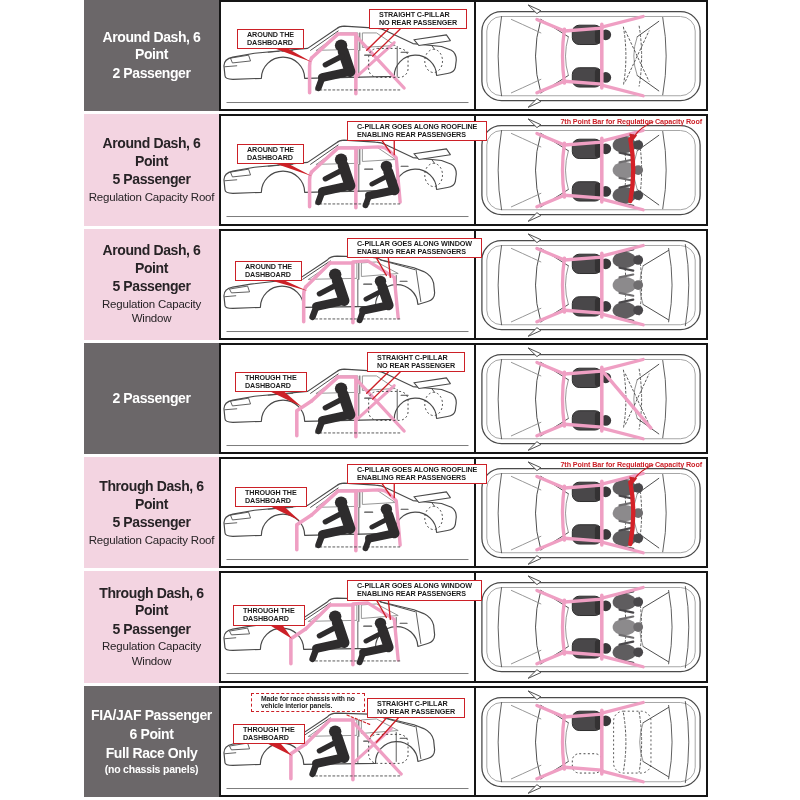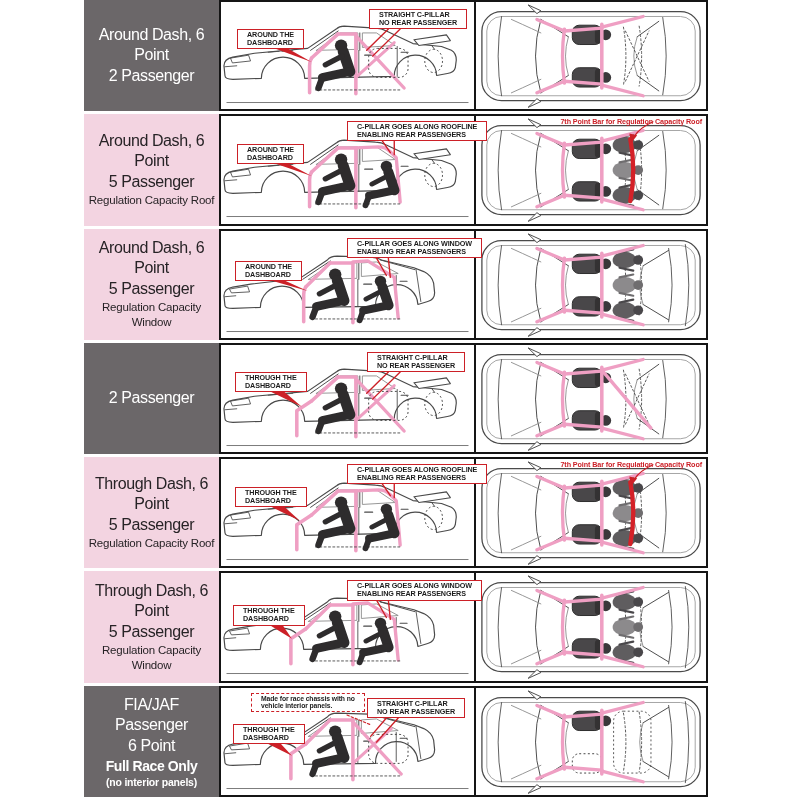--- a/index.html
+++ b/index.html
@@ -4,21 +4,21 @@
 <style>
   html,body{margin:0;padding:0;background:#fff;}
   body{width:800px;height:800px;font-family:"Liberation Sans",sans-serif;overflow:hidden;}
   #chart{position:absolute;left:84px;top:0;width:626px;height:800px;display:flex;flex-direction:column;}
   .row{flex:1;display:flex;padding-bottom:3px;box-sizing:border-box;}
   .label{flex:0 0 135px;display:flex;flex-direction:column;align-items:center;justify-content:center;
          text-align:center;gap:1px;padding:4px;box-sizing:border-box;}
   .label.gray{background:#6b6769;color:#ffffff;}
   .label.pink{background:#f3d4e1;color:#272326;}
   .lbl-line{display:block;}
-  .l1,.l2{font-size:16px;font-weight:400;letter-spacing:-0.4px;line-height:1.25;}
+  .l1,.l2{font-size:14px;font-weight:700;letter-spacing:-0.4px;line-height:1.25;}
   .l3{font-size:11.5px;font-weight:400;letter-spacing:-0.2px;line-height:1.3;}
   .l4{font-size:10.5px;font-weight:700;letter-spacing:-0.2px;}
   .row-6 .l3{font-size:14px;font-weight:700;letter-spacing:-0.4px;}
   .cell{position:relative;background:#fff;border:2px solid #151515;box-sizing:border-box;}
   .cell.side{flex:0 0 257px;}
   .cell.top{flex:0 0 234px;margin-left:-2px;}
   .drawing{position:absolute;inset:0;}
   .drawing svg{display:block;width:100%;height:100%;}
   .callout{position:absolute;background:#fff;border:1.6px solid #cc2027;padding:1px 9px;
            font-size:7.2px;font-weight:700;line-height:1.12;color:#1c1c1c;white-space:nowrap;
@@ -606,21 +606,21 @@
           </svg>
         </div>
 
     </div>
     </section>
     <section class="row row-6">
     <div class="label gray">
       <span class="lbl-line l1">FIA/JAF Passenger</span>
       <span class="lbl-line l2">6 Point</span>
       <span class="lbl-line l3">Full Race Only</span>
-      <span class="lbl-line l4">(no interior panels)</span>
+      <span class="lbl-line l4">(no chassis panels)</span>
     </div>
     <div class="cell side">
       <div class="drawing">
           <svg viewBox="0 0 257 111" preserveAspectRatio="none">
             <path d="M 6,104 L 251,104" fill="none" stroke="#777" stroke-width="1" stroke-linecap="round" stroke-linejoin="round"></path>
             <path d="M 4,77 L 3,67 Q 3,60 12,58 L 30,55 L 80,49 L 108,30 Q 111,26 118,26 L 150,27 Q 158,27 163,30 L 196,38 L 206,42 Q 214,46 216,54 L 217,64 Q 217,71 210,73 L 200,76 A 20,20 0 0 0 157,78 L 84,79 A 20,20 0 0 0 40,79 L 12,80 Q 4,80 4,77 Z" fill="#fff" stroke="#4a4a4a" stroke-width="1.2" stroke-linejoin="round"></path>
             <path d="M 83,50 L 111,31" fill="none" stroke="#4a4a4a" stroke-width="1" stroke-linecap="round" stroke-linejoin="round"></path>
             <path d="M 89,50 L 113,33 L 138,33 L 138,49 L 89,50 Z" fill="none" stroke="#888" stroke-width="0.9" stroke-linecap="round" stroke-linejoin="round"></path>
             <path d="M 140,33 L 140,50" fill="none" stroke="#4a4a4a" stroke-width="1" stroke-linecap="round" stroke-linejoin="round"></path>
             <path d="M 143,33 L 158,32 L 180,44 L 143,47 Z" fill="none" stroke="#888" stroke-width="0.9" stroke-linecap="round" stroke-linejoin="round"></path>

